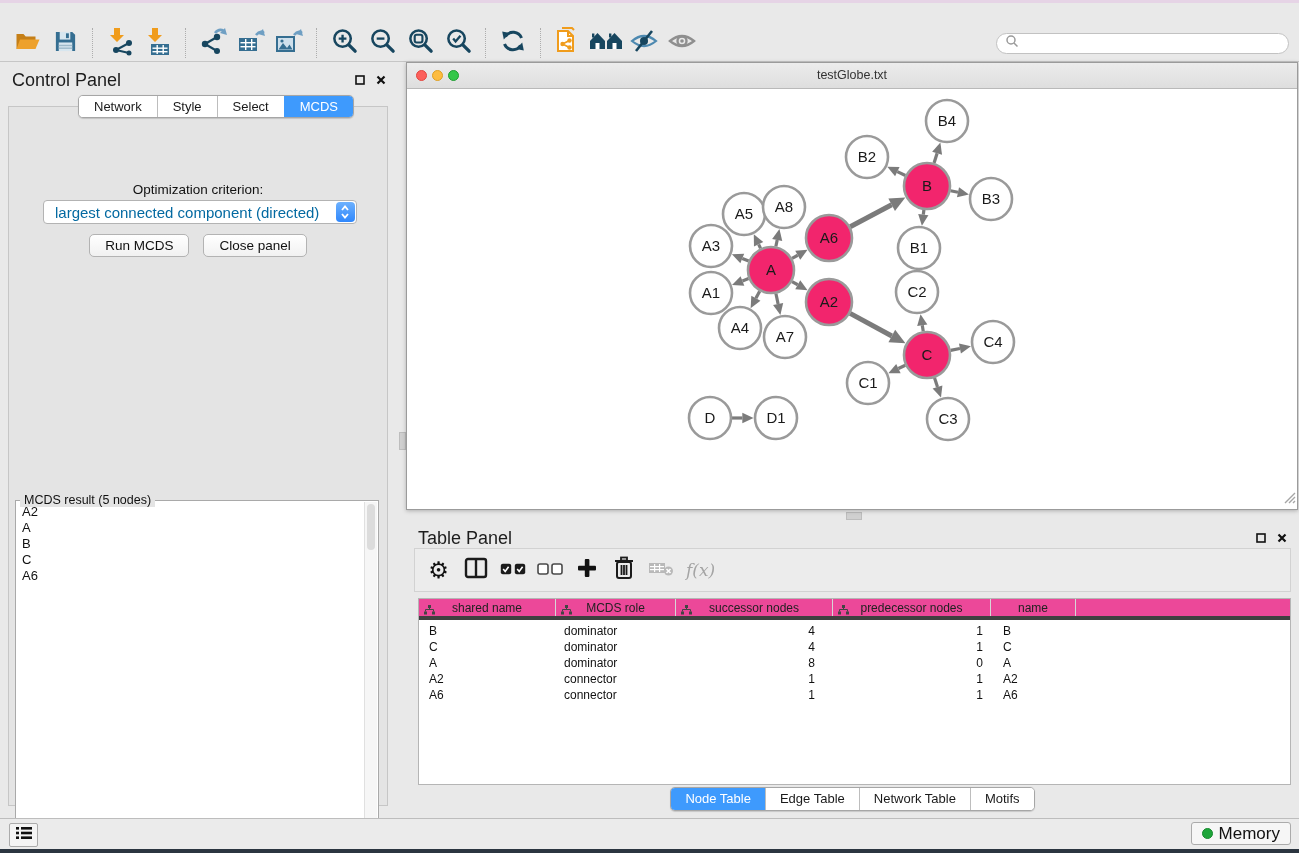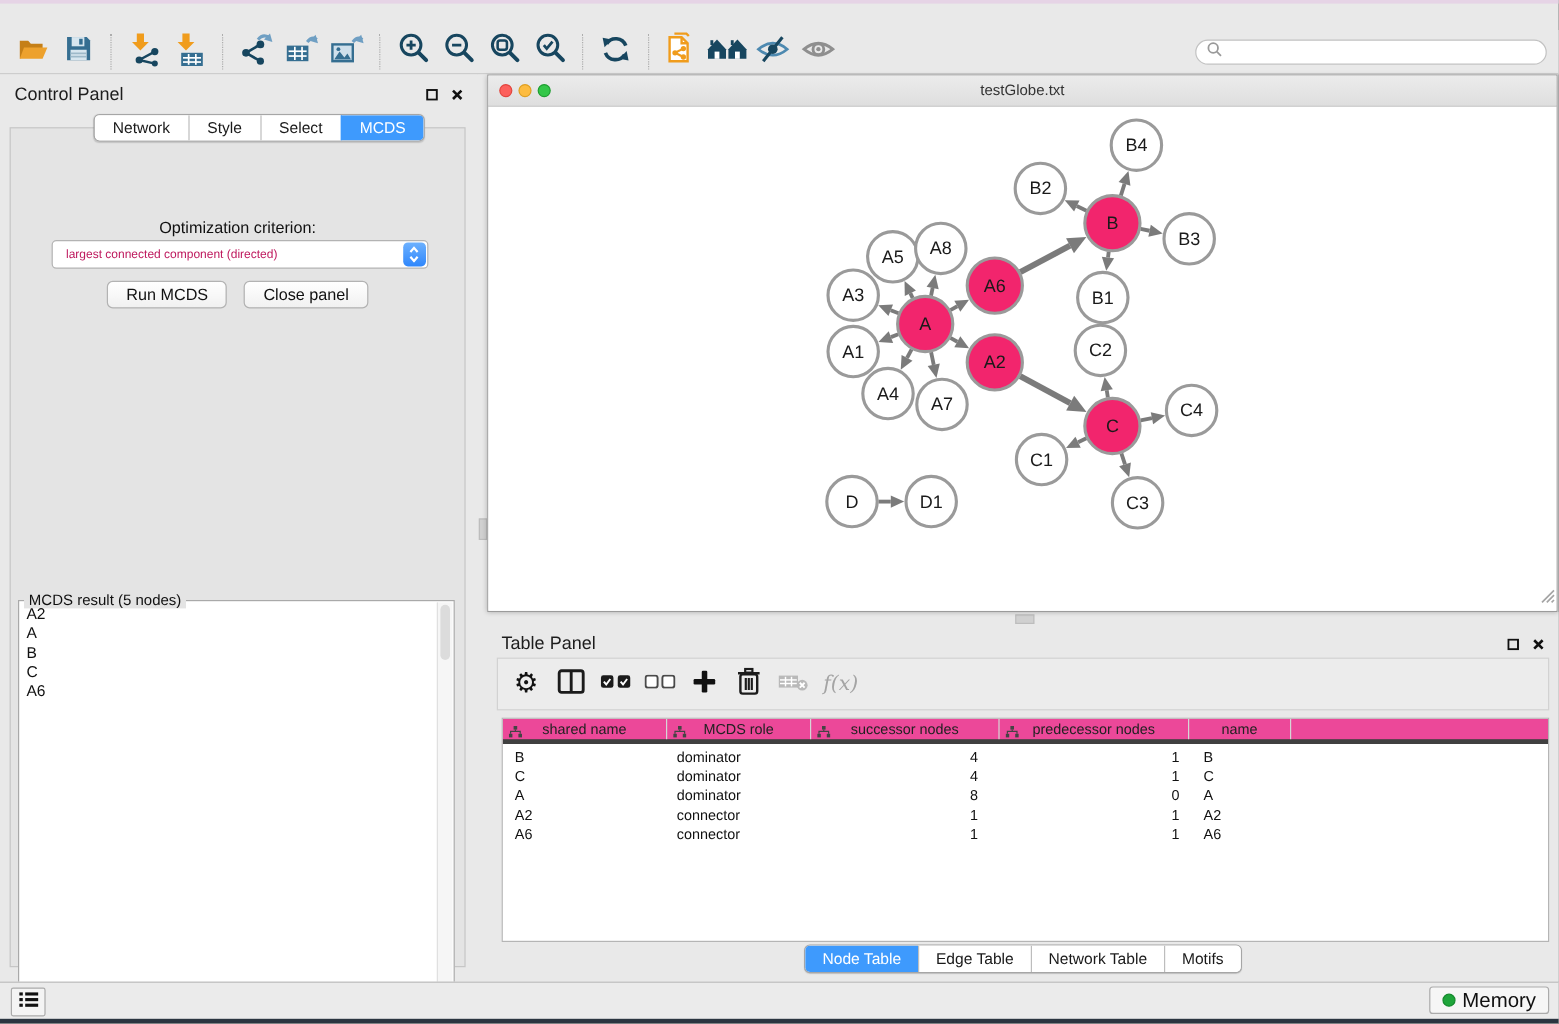--- a/index.html
+++ b/index.html
@@ -21,34 +21,34 @@
   .tb-btn{width:38px;height:32px;display:flex;align-items:center;justify-content:center;cursor:default;}
   .tb-sep{height:30px;border-left:1px dotted #adadad;margin:0 8px;}
   .search-box{margin-left:auto;margin-right:10px;width:293px;height:21px;border:1px solid #c2c2c2;border-radius:11px;
               background:#fff;display:flex;align-items:center;padding-left:8px;box-sizing:border-box;}
   .search-box input{border:none;outline:none;flex:1;font-size:12px;background:transparent;margin-left:5px;
                     font-family:"Liberation Sans",sans-serif;}
   .gear-glyph{font-family:"DejaVu Sans",sans-serif;font-size:23px;color:#111;line-height:1;}
   
   .control-panel{position:absolute;left:0;top:62px;width:398px;bottom:35px;background:#e9e9e9;}
   .panel-head{position:absolute;left:0;top:0;width:100%;height:28px;}
-  .panel-title{position:absolute;left:12px;top:8px;font-size:15px;color:#1d1d1d;}
+  .panel-title{position:absolute;left:12px;top:8px;font-size:18px;color:#1d1d1d;}
   .panel-icons{position:absolute;right:12px;top:9px;display:flex;gap:11px;align-items:center;}
   .cp-body{position:absolute;left:8px;right:10px;top:44px;bottom:12px;border:1px solid #c6c6c6;background:#e4e4e4;}
   #cp-tabs{position:absolute;left:78px;top:33px;z-index:3;}
   .seg-tabs{display:flex;border:1px solid #a6a6a6;border-radius:5px;overflow:hidden;background:#fff;width:max-content;
             box-shadow:0 0.5px 1px rgba(0,0,0,.15);}
   .seg-tab{height:21px;line-height:21px;padding:0 15px;font-size:13px;color:#1a1a1a;background:#fff;
            border-left:1px solid #bdbdbd;white-space:nowrap;}
   .seg-tab:first-child{border-left:none;}
   .seg-tab.selected{background:#3e9afd;color:#fff;border-left-color:#3e9afd;}
   .opt-label{position:absolute;left:0;width:100%;top:75px;text-align:center;font-size:13.5px;color:#111;}
   .combo{position:absolute;left:34px;top:93px;width:314px;height:24px;background:#fff;border:1px solid #b3b3b3;
          border-radius:4px;box-sizing:border-box;display:flex;align-items:center;}
-  .combo-value{flex:1;font-size:10px;color:#be185d;padding-left:11px;white-space:nowrap;overflow:hidden;}
+  .combo-value{flex:1;font-size:15px;color:#0369a1;padding-left:11px;white-space:nowrap;overflow:hidden;}
   .combo-stepper{width:19px;height:20px;margin-right:1.5px;border-radius:4px;
                  background:linear-gradient(#6db1fe,#2f87fc);display:flex;align-items:center;justify-content:center;}
   .cp-buttons{position:absolute;left:0;width:100%;top:127px;display:flex;justify-content:center;gap:14px;}
   .push-btn{height:23px;line-height:21px;padding:0 15px;font-size:13.5px;color:#111;background:linear-gradient(#fff,#f1f1f1);
             border:1px solid #b3b3b3;border-radius:5px;box-sizing:border-box;}
   .result-box{position:absolute;left:6px;right:8px;top:393px;height:341px;border:1px solid #a9a9a9;background:#fff;}
   .result-legend{position:absolute;top:-8px;left:4px;background:#e4e4e4;padding:0 4px;font-size:12.5px;color:#111;}
   .result-list{position:absolute;left:1px;top:3px;bottom:1px;right:13px;overflow:hidden;}
   .result-item{font-size:13px;line-height:16px;padding-left:5px;color:#111;}
   .result-scroll{position:absolute;top:1px;bottom:1px;right:1px;width:12px;background:#f6f6f6;border-left:1px solid #e0e0e0;}

